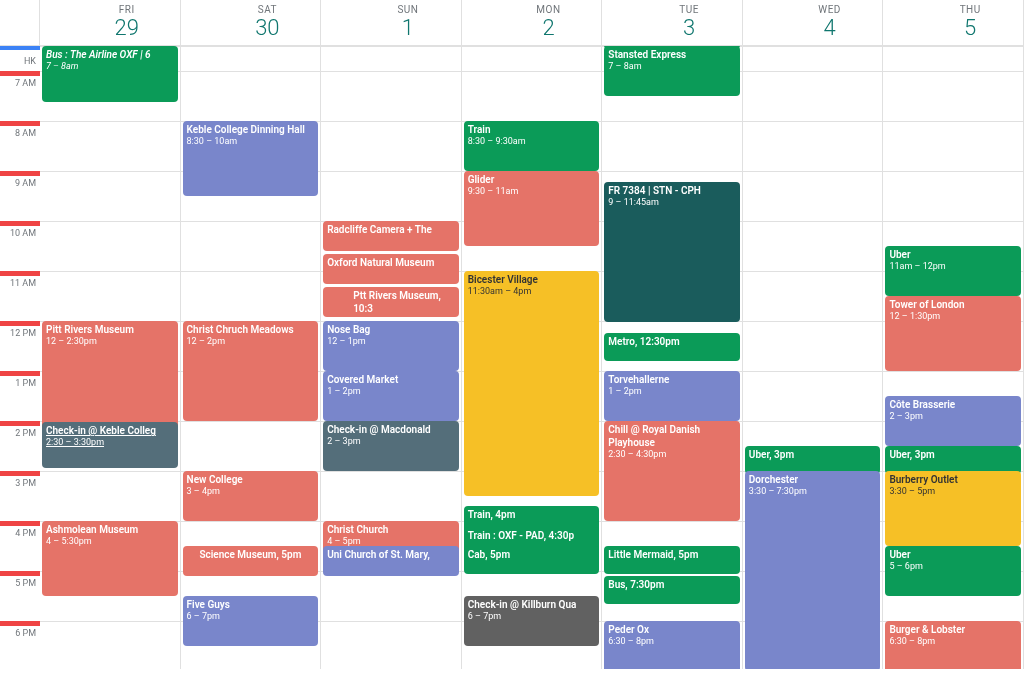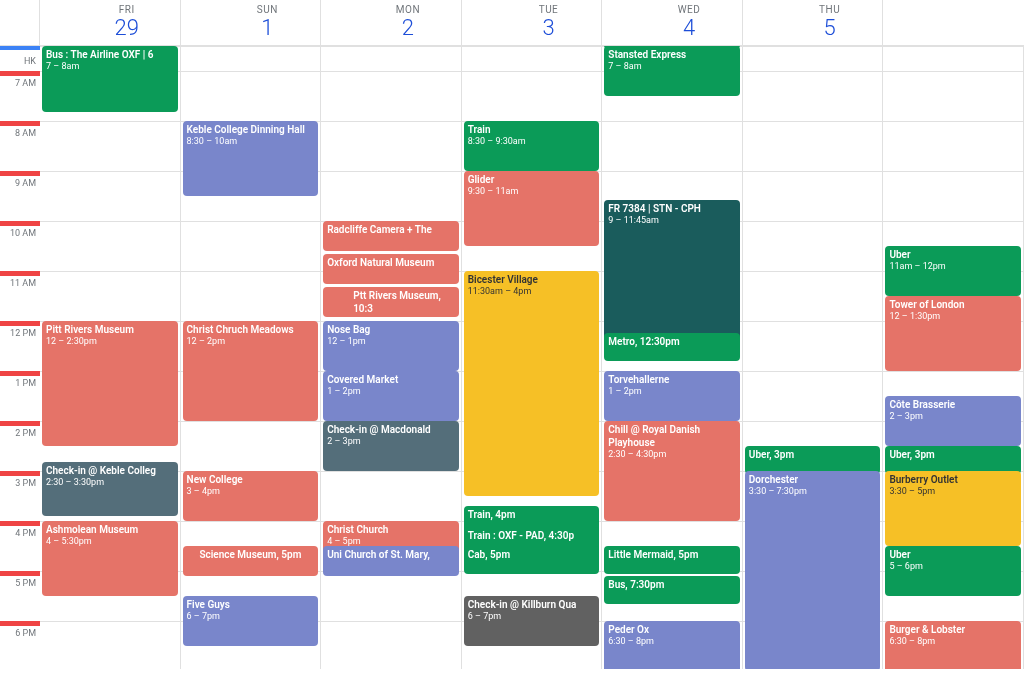--- a/index.html
+++ b/index.html
@@ -22,21 +22,21 @@
     
     .header-cell .day-name {
       font-size: 10px;
       color: #70757a;
       text-transform: uppercase;
       letter-spacing: 0.5px;
     }
     
     .header-cell .day-num {
       font-size: 22px;
-      color: #1d4ed8;
+      color: #0f766e;
       font-weight: 300;
       line-height: 1.2;
     }
     
     .header-corner { border-right: 1px solid #e0e0e0; }
     
     .body-container {
       display: flex;
       height: calc(679px - 56px);
       overflow-y: auto;
@@ -106,20 +106,24 @@
 </head>
 <body>
 
 <div class="calendar-container">
 
   <div class="header-row">
     <div class="header-corner"></div>
     <div class="header-cell">
       <div class="day-name">FRI</div>
       <div class="day-num">29</div>
+    </div>
+    <div class="header-cell">
+      <div class="day-name">SAT</div>
+      <div class="day-num">30</div>
     </div>
     <div class="header-cell">
       <div class="day-name">SUN</div>
       <div class="day-num">1</div>
     </div>
     <div class="header-cell">
       <div class="day-name">MON</div>
       <div class="day-num">2</div>
     </div>
     <div class="header-cell">
@@ -170,29 +174,29 @@
           background-image: repeating-linear-gradient(
             to bottom,
             #e0e0e0 0px, #e0e0e0 1px,
             transparent 1px, transparent 50px
           );
           background-position: 0 25px;
         }
       </style>
 
       <div class="day-col">
-        <div class="event green" style="top:0px;height:66px;">
+        <div class="event green" style="top:0px;height:56px;font-style:italic;">
           <div class="event-title">Bus : The Airline OXF | 6</div>
           <div class="event-time">7 – 8am</div>
         </div>
         <div class="event salmon" style="top:275px;height:125px;">
           <div class="event-title">Pitt Rivers Museum</div>
           <div class="event-time">12 – 2:30pm</div>
         </div>
-        <div class="event blue_gray" style="top:416px;height:54px;background:#546e7a;">
+        <div class="event blue_gray" style="top:376px;height:46px;background:#546e7a;text-decoration:underline;">
           <div class="event-title">Check-in @ Keble Colleg</div>
           <div class="event-time">2:30 – 3:30pm</div>
         </div>
         <div class="event salmon" style="top:475px;height:75px;">
           <div class="event-title">Ashmolean Museum</div>
           <div class="event-time">4 – 5:30pm</div>
         </div>
       </div>
 
       <div class="day-col">
@@ -277,21 +281,21 @@
       </div>
 
       <div class="day-col">
         <div class="event green" style="top:-25px;height:28px;">
           
         </div>
         <div class="event green" style="top:0px;height:50px;">
           <div class="event-title">Stansted Express</div>
           <div class="event-time">7 – 8am</div>
         </div>
-        <div class="event" style="top:154px;height:140px;background:#1a5c5c;">
+        <div class="event" style="top:136px;height:140px;background:#1a5c5c;">
           <div class="event-title">FR 7384 | STN - CPH</div>
           <div class="event-time">9 – 11:45am</div>
         </div>
         <div class="event green" style="top:287px;height:28px;">
           <div class="event-title">Metro, 12:30pm</div>
         </div>
         <div class="event purple" style="top:325px;height:50px;">
           <div class="event-title">Torvehallerne</div>
           <div class="event-time">1 – 2pm</div>
         </div>

